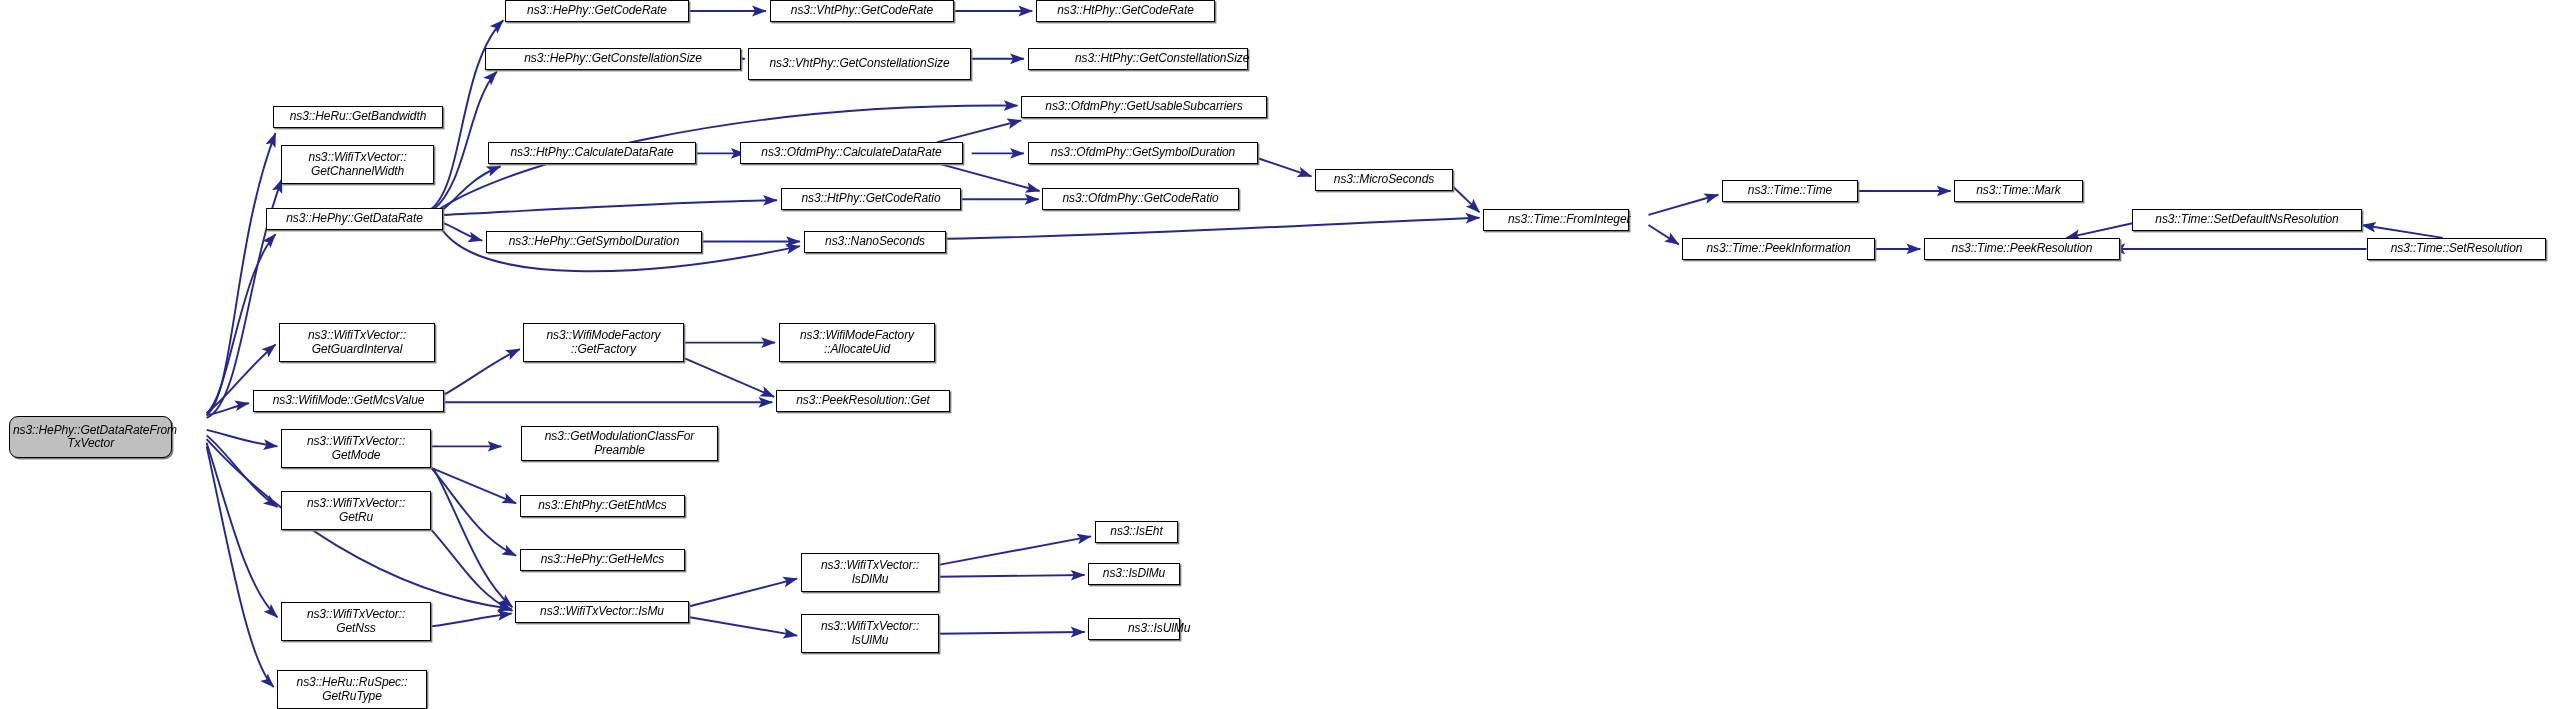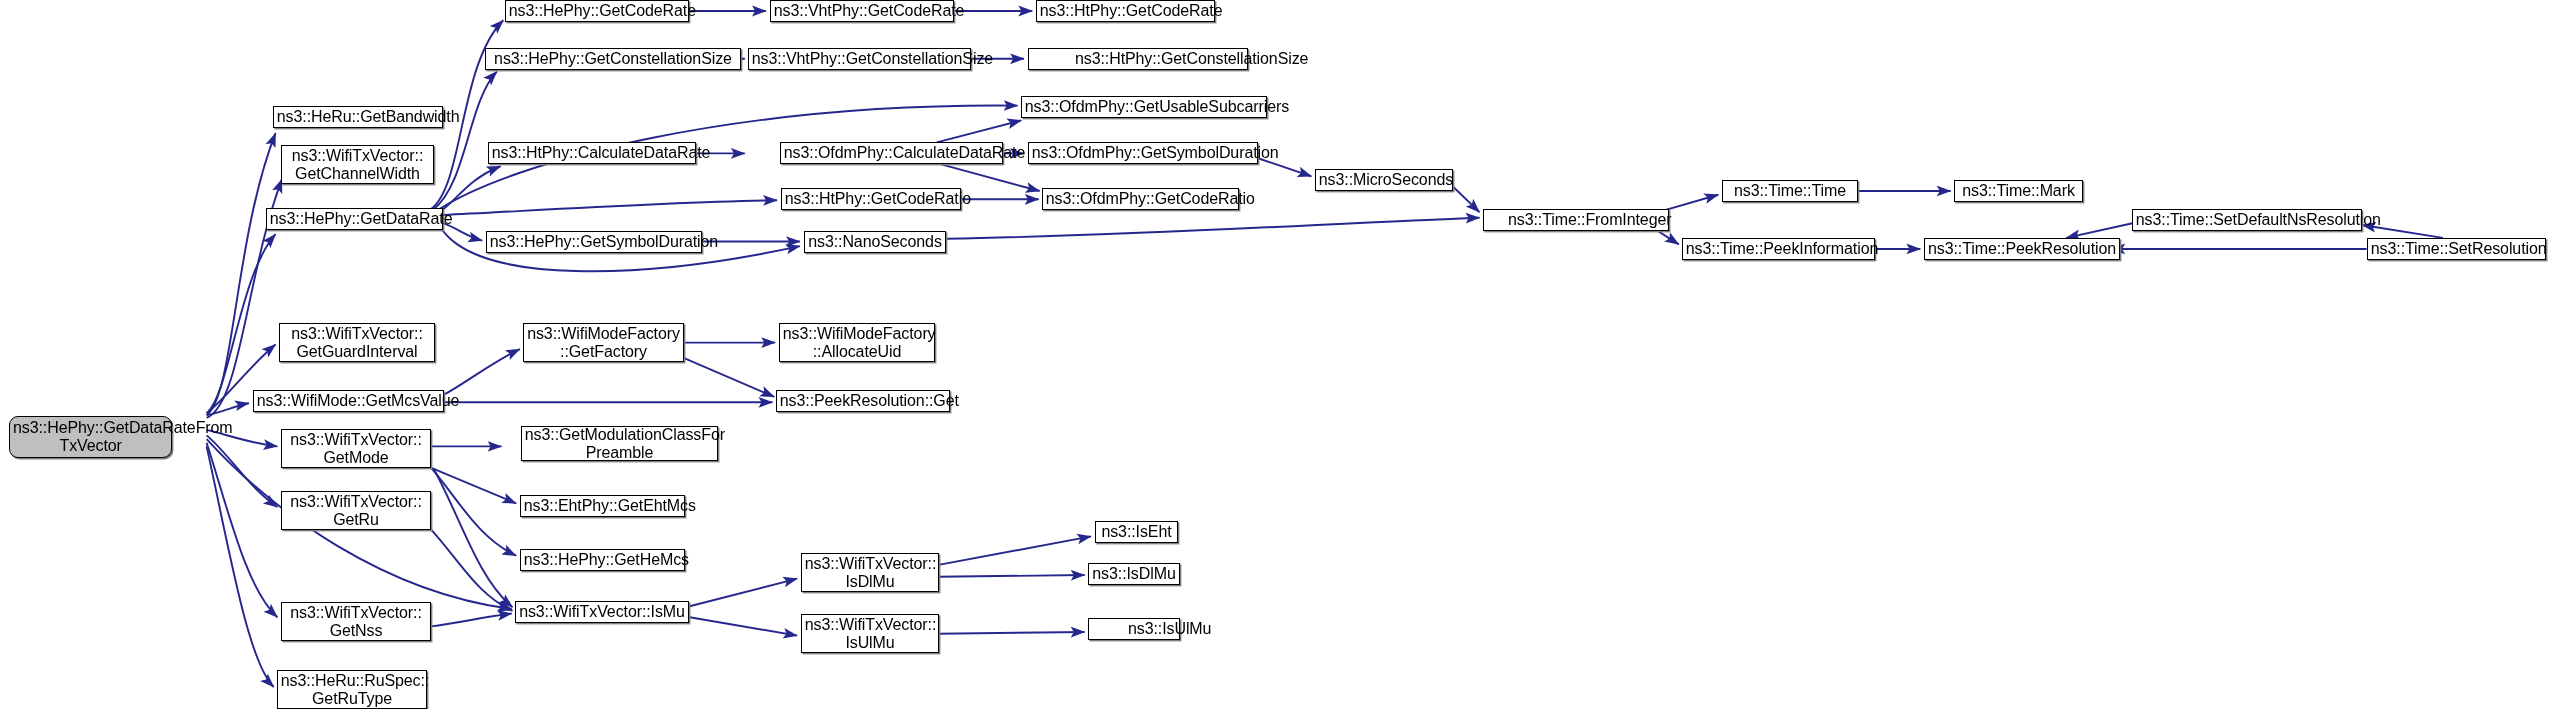--- a/index.html
+++ b/index.html
@@ -27,27 +27,28 @@
   .node {
     position: absolute;
     box-sizing: border-box;
     display: flex;
     align-items: center;
     justify-content: center;
     text-align: center;
     border: 0.9px solid #000000;
     background: #ffffff;
     color: #000000;
-    font-size: 16px;
+    font-size: 12px;
     line-height: 1.12;
     letter-spacing: -0.1px;
     white-space: pre-line;
     padding: 0 2.8px;
     box-shadow: 1.4px 1.4px 0 0 #808080;
     cursor: pointer;
+    font-style: italic;
   }
   .node.root {
     background: #bfbfbf;
     border: 0.9px solid #000000;
   }
   .node .lbl {
     display: block;
     width: 100%;
   }
 </style>
@@ -120,32 +121,32 @@
       <div class="node root" style="left: 9.2px; top: 416px; width: 163px; height: 42px; border-radius: 9px;"><span class="lbl">ns3::HePhy::GetDataRateFrom
 TxVector</span></div>
       <div class="node" style="left: 273px; top: 106px; width: 170px; height: 22px;"><span class="lbl">ns3::HeRu::GetBandwidth</span></div>
       <div class="node" style="left: 281px; top: 145px; width: 153px; height: 39px;"><span class="lbl">ns3::WifiTxVector::
 GetChannelWidth</span></div>
       <div class="node" style="left: 266px; top: 208px; width: 177px; height: 22px;"><span class="lbl">ns3::HePhy::GetDataRate</span></div>
       <div class="node" style="left: 505px; top: 0px; width: 184px; height: 22px;"><span class="lbl">ns3::HePhy::GetCodeRate</span></div>
       <div class="node" style="left: 770px; top: 0px; width: 184px; height: 22px;"><span class="lbl">ns3::VhtPhy::GetCodeRate</span></div>
       <div class="node" style="left: 1036px; top: 0px; width: 179px; height: 22px;"><span class="lbl">ns3::HtPhy::GetCodeRate</span></div>
       <div class="node" style="left: 485px; top: 48px; width: 256px; height: 22px;"><span class="lbl">ns3::HePhy::GetConstellationSize</span></div>
-      <div class="node" style="left: 748px; top: 48px; width: 223px; height: 22px;"><span class="lbl">ns3::VhtPhy::GetConstellationSize</span></div>
+      <div class="node" style="left: 748px; top: 48px; width: 223px; height: 32px;"><span class="lbl">ns3::VhtPhy::GetConstellationSize</span></div>
       <div class="node" style="left: 1028px; top: 48px; width: 220px; height: 22px; padding-left: 46px;"><span class="lbl">ns3::HtPhy::GetConstellationSize</span></div>
       <div class="node" style="left: 1021px; top: 96px; width: 246px; height: 22px;"><span class="lbl">ns3::OfdmPhy::GetUsableSubcarriers</span></div>
       <div class="node" style="left: 488px; top: 142px; width: 208px; height: 22px;"><span class="lbl">ns3::HtPhy::CalculateDataRate</span></div>
-      <div class="node" style="left: 780px; top: 142px; width: 223px; height: 22px;"><span class="lbl">ns3::OfdmPhy::CalculateDataRate</span></div>
+      <div class="node" style="left: 740px; top: 142px; width: 223px; height: 22px;"><span class="lbl">ns3::OfdmPhy::CalculateDataRate</span></div>
       <div class="node" style="left: 1028px; top: 142px; width: 230px; height: 22px;"><span class="lbl">ns3::OfdmPhy::GetSymbolDuration</span></div>
       <div class="node" style="left: 1315px; top: 169px; width: 138px; height: 22px;"><span class="lbl">ns3::MicroSeconds</span></div>
       <div class="node" style="left: 781px; top: 188px; width: 180px; height: 22px;"><span class="lbl">ns3::HtPhy::GetCodeRatio</span></div>
       <div class="node" style="left: 1042px; top: 188px; width: 197px; height: 22px;"><span class="lbl">ns3::OfdmPhy::GetCodeRatio</span></div>
       <div class="node" style="left: 486px; top: 231px; width: 216px; height: 22px;"><span class="lbl">ns3::HePhy::GetSymbolDuration</span></div>
       <div class="node" style="left: 804px; top: 231px; width: 142px; height: 22px;"><span class="lbl">ns3::NanoSeconds</span></div>
-      <div class="node" style="left: 1483px; top: 209px; width: 186px; height: 22px; padding-left: 24px;"><span class="lbl">ns3::Time::FromInteger</span></div>
+      <div class="node" style="left: 1483px; top: 209px; width: 146px; height: 22px; padding-left: 24px;"><span class="lbl">ns3::Time::FromInteger</span></div>
       <div class="node" style="left: 1722px; top: 180px; width: 136px; height: 22px;"><span class="lbl">ns3::Time::Time</span></div>
       <div class="node" style="left: 1954px; top: 180px; width: 129px; height: 22px;"><span class="lbl">ns3::Time::Mark</span></div>
       <div class="node" style="left: 1682px; top: 238px; width: 193px; height: 22px;"><span class="lbl">ns3::Time::PeekInformation</span></div>
       <div class="node" style="left: 1924px; top: 238px; width: 196px; height: 22px;"><span class="lbl">ns3::Time::PeekResolution</span></div>
       <div class="node" style="left: 2132px; top: 209px; width: 230px; height: 22px;"><span class="lbl">ns3::Time::SetDefaultNsResolution</span></div>
       <div class="node" style="left: 2367px; top: 238px; width: 179px; height: 22px;"><span class="lbl">ns3::Time::SetResolution</span></div>
       <div class="node" style="left: 279px; top: 323px; width: 156px; height: 39px;"><span class="lbl">ns3::WifiTxVector::
 GetGuardInterval</span></div>
       <div class="node" style="left: 523px; top: 323px; width: 161px; height: 39px;"><span class="lbl">ns3::WifiModeFactory
 ::GetFactory</span></div>

